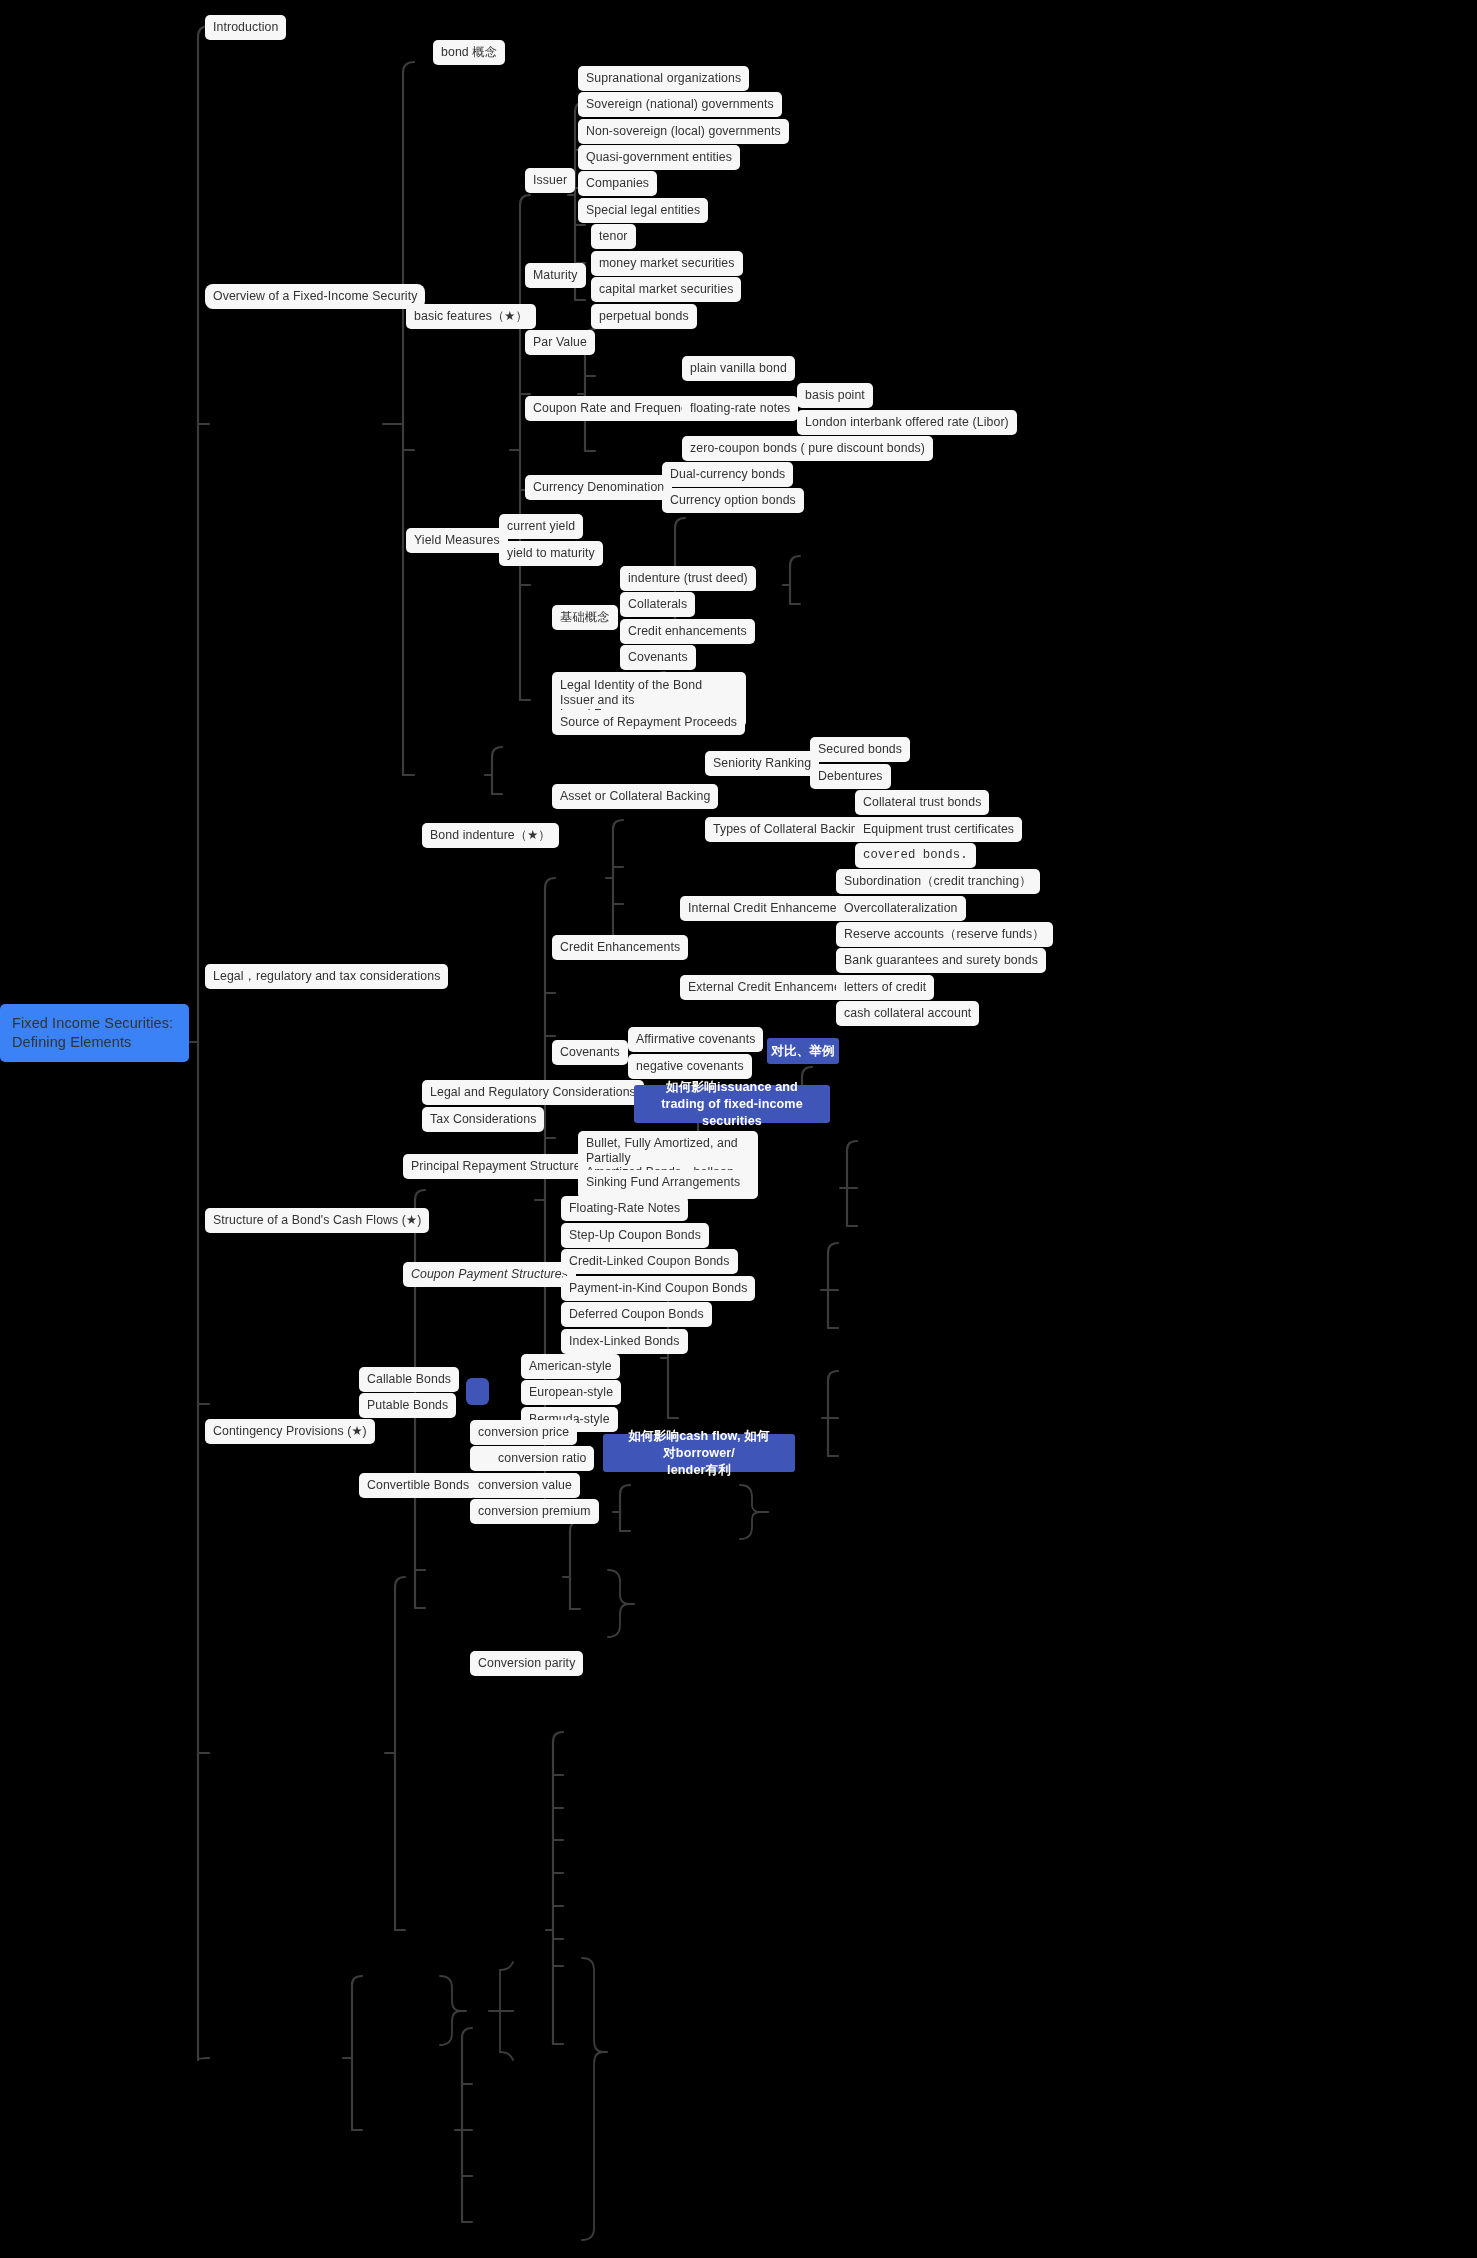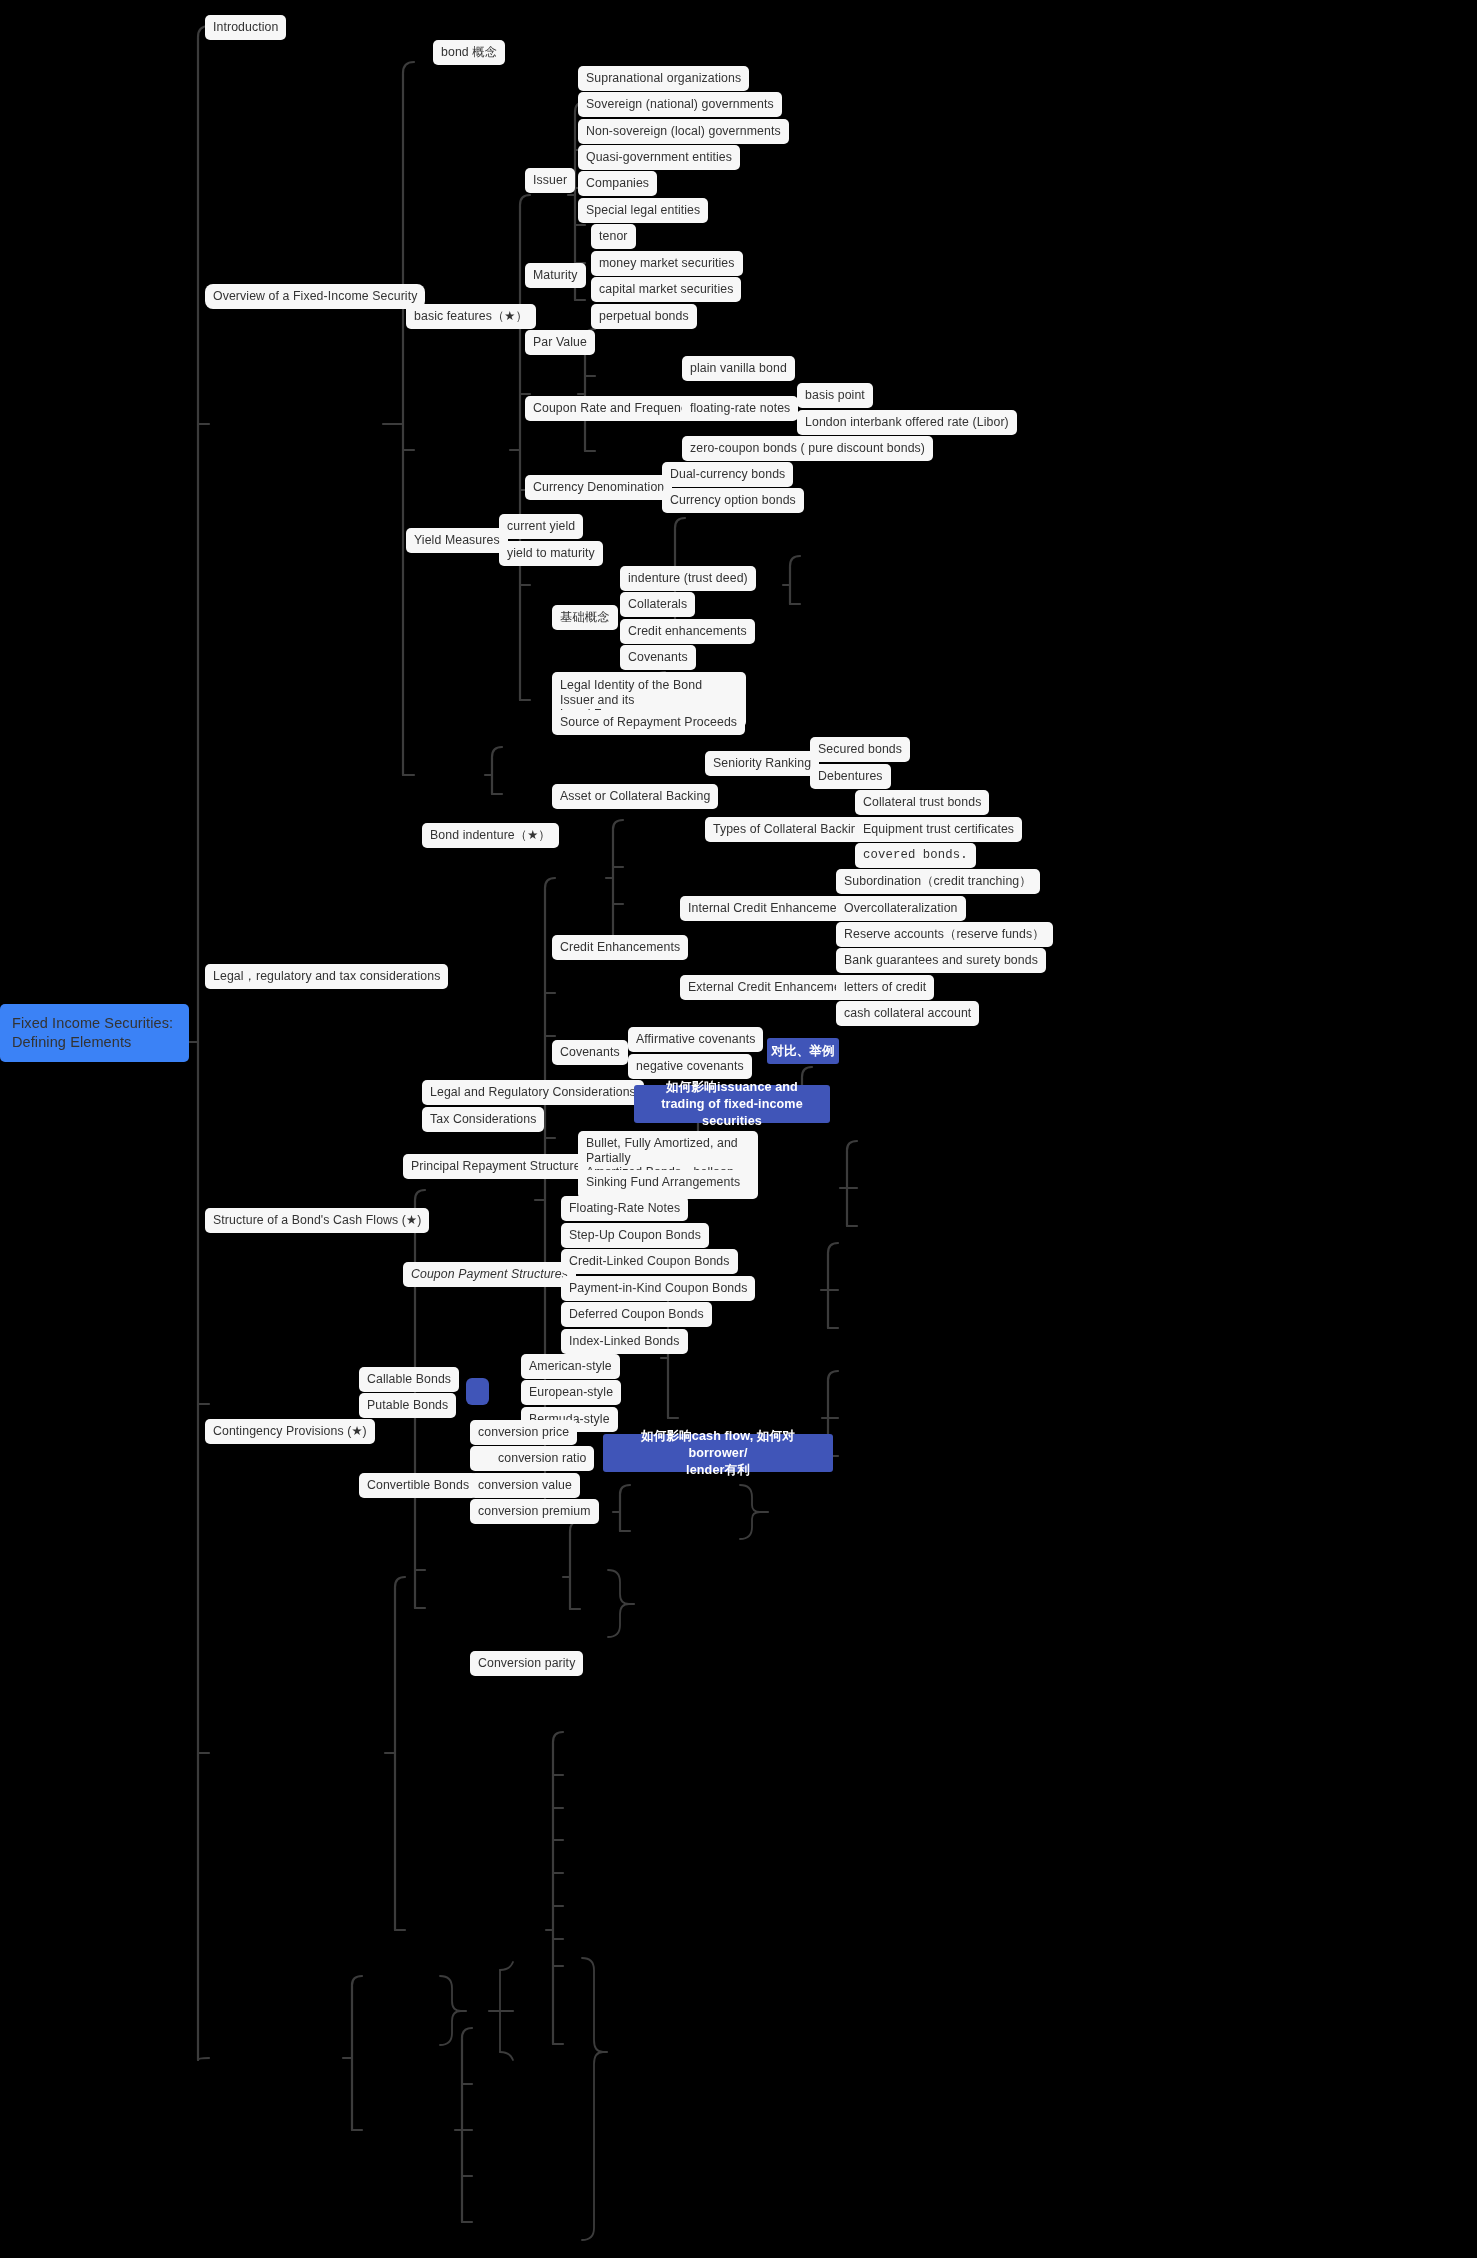--- a/index.html
+++ b/index.html
@@ -344,16 +344,16 @@
 <div class="node" style="left:521px;top:1354px;">American-style</div>
 <div class="node" style="left:521px;top:1380px;">European-style</div>
 <div class="node" style="left:521px;top:1407px;">Bermuda-style</div>
 
 <div class="node" style="left:470px;top:1420px;">conversion price</div>
 <div class="node" style="left:470px;top:1446px;padding-left:28px;">conversion ratio</div>
 <div class="node" style="left:470px;top:1473px;">conversion value</div>
 <div class="node" style="left:470px;top:1499px;">conversion premium</div>
 <div class="node" style="left:470px;top:1610px;margin-top:41px;">Conversion parity</div>
 
-<div class="node blue wrap" style="left:603px;top:1434px;width:230px;height:38px;padding:4px 20px;">如何影响cash flow, 如何对borrower/
+<div class="node blue wrap" style="left:603px;top:1434px;width:192px;height:38px;padding:4px 20px;">如何影响cash flow, 如何对borrower/
 lender有利</div>
 
 </div>
 
 </body></html>

